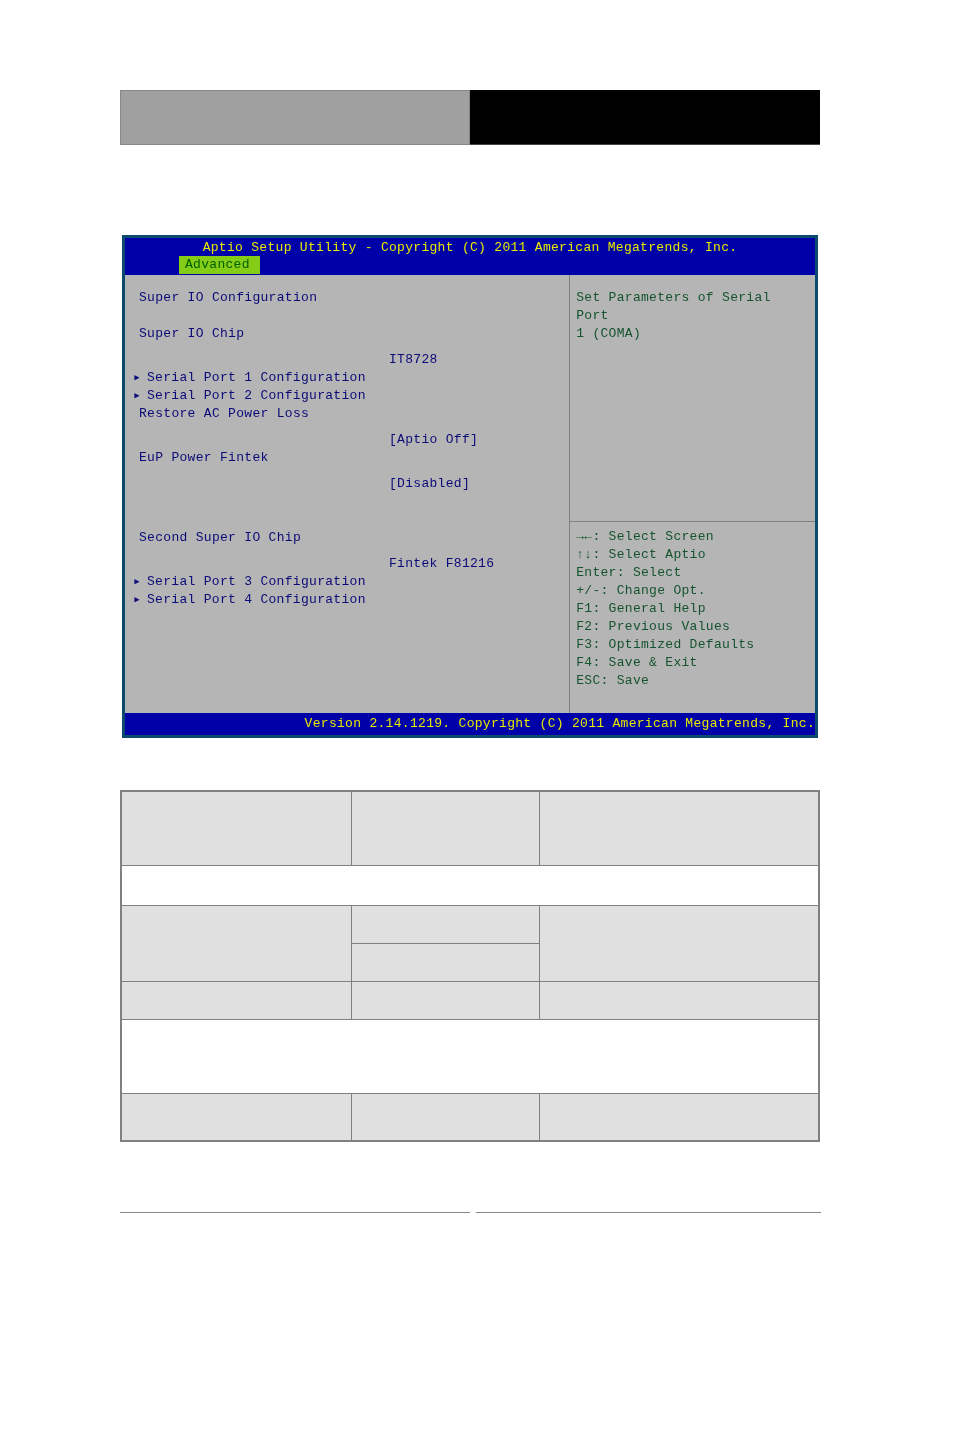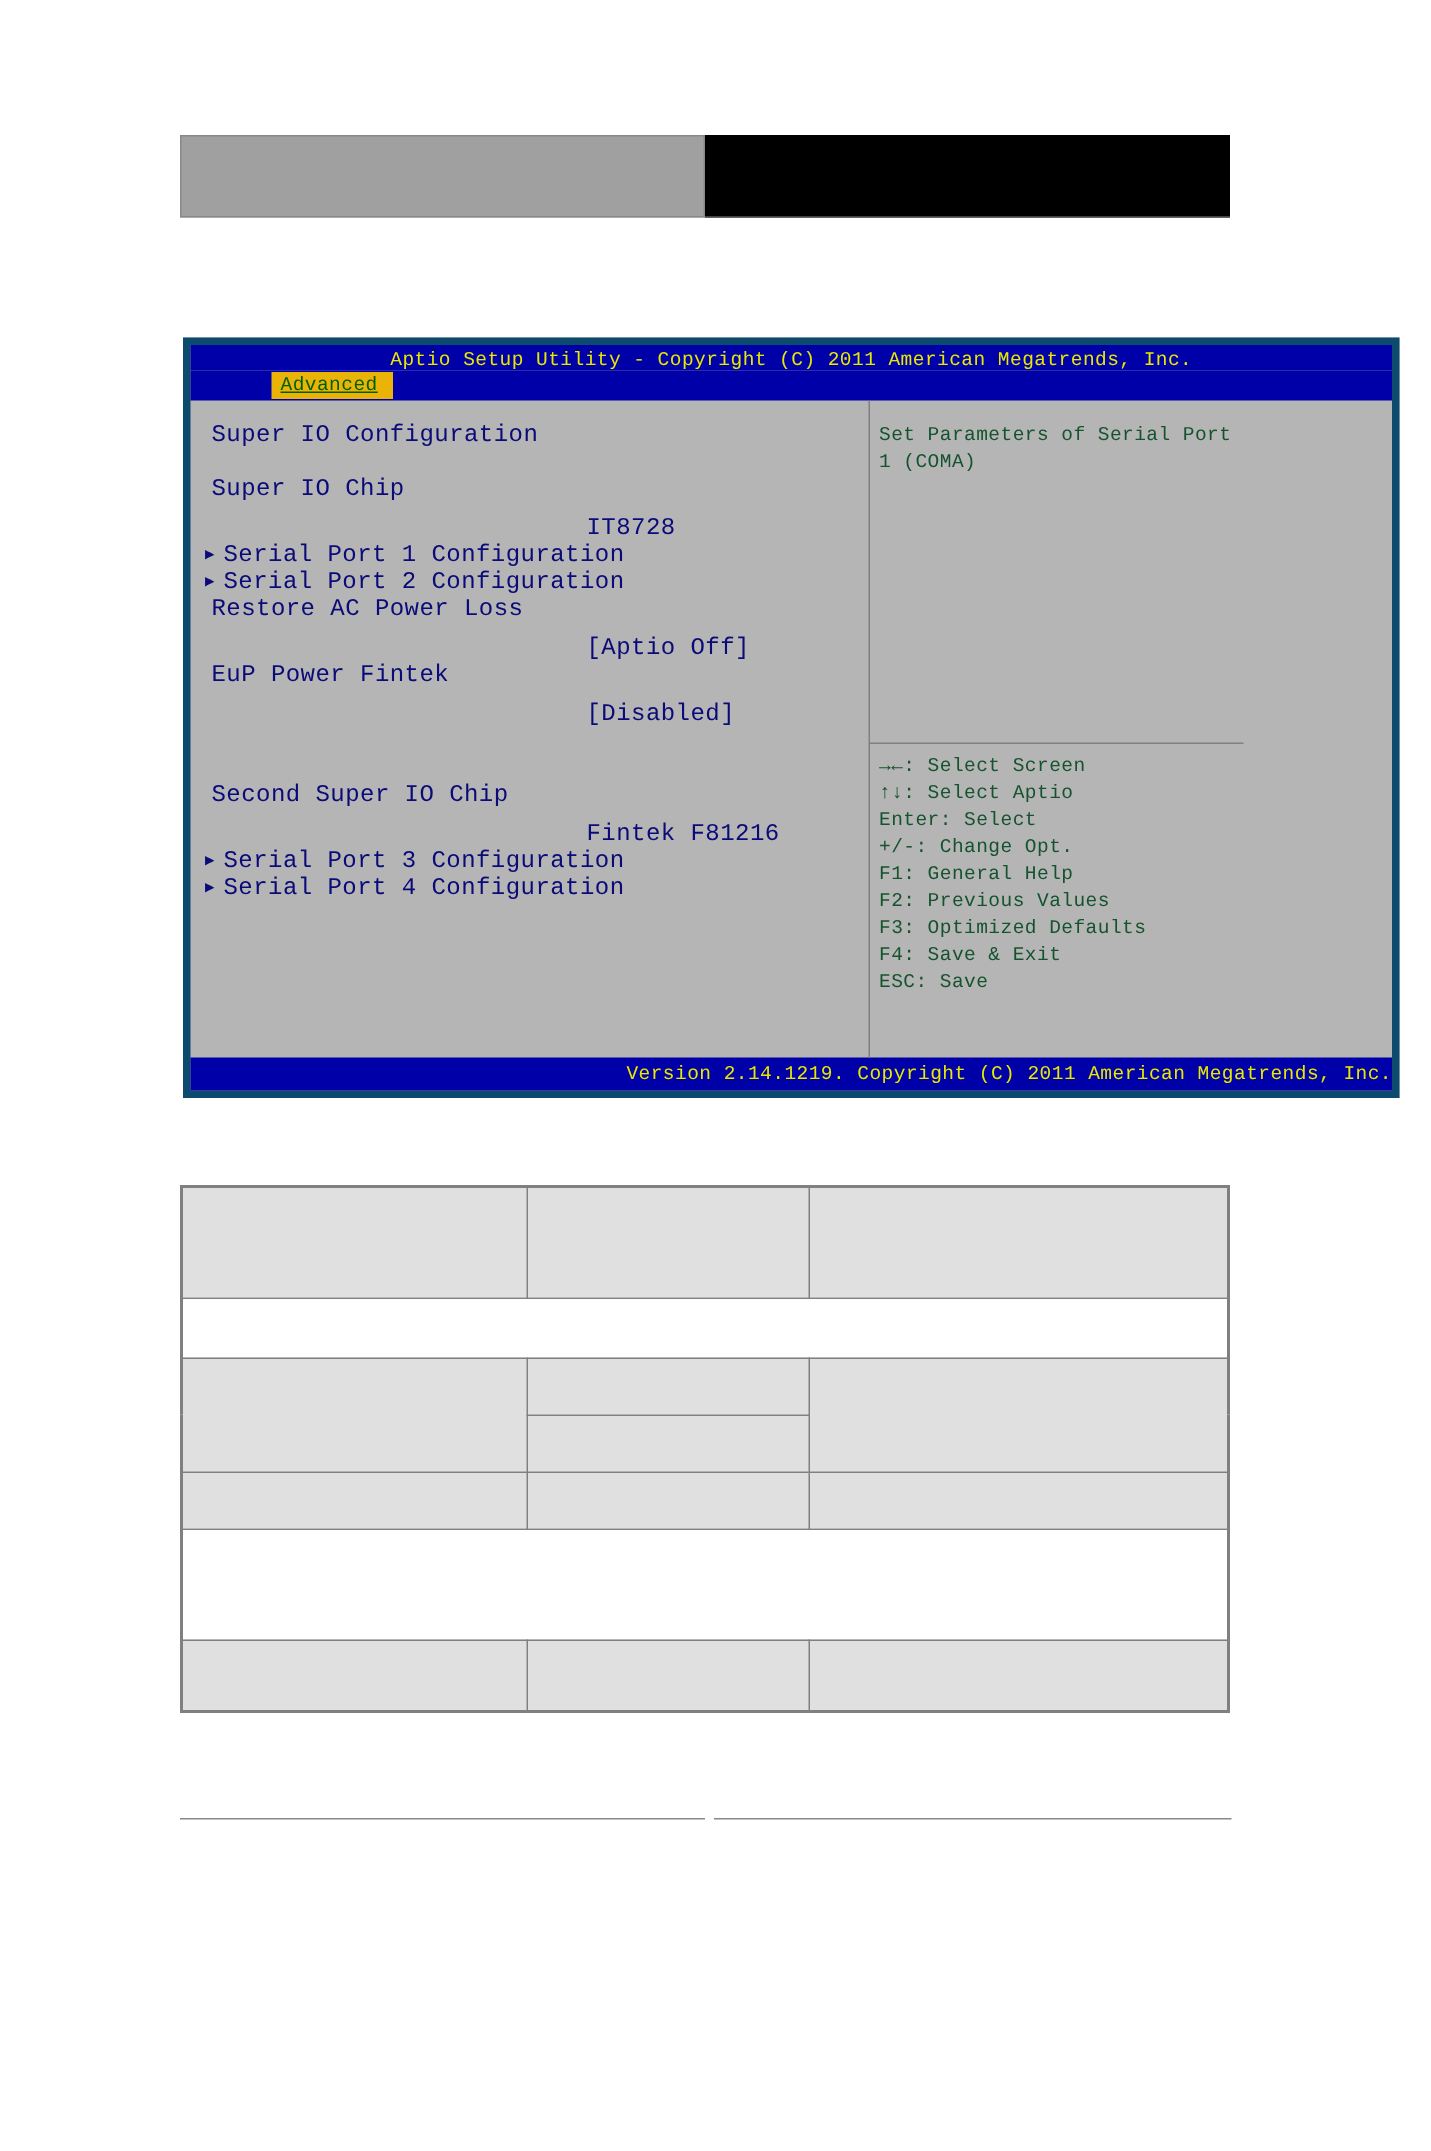--- a/index.html
+++ b/index.html
@@ -23,56 +23,55 @@
     background: #a0a0a0;
     border: 1px solid #888;
   }
   .top-header-right {
     width: 50%;
     background: #000000;
     border-bottom: 1px solid #444;
   }
   .bios-window {
     position: absolute;
-    top: 225px;
+    top: 235px;
     left: 122px;
-    width: 811px;
+    width: 696px;
     background: #b5b5b5;
-    border: 5px solid #0c4a6e;
+    border: 3px solid #0c4a6e;
   }
   .bios-title {
     background: #0000a8;
     color: #e8e800;
     text-align: center;
     font-size: 13px;
     padding: 2px 0 0 0;
     letter-spacing: 0.3px;
   }
   .bios-tabs {
     background: #0000a8;
     height: 20px;
     padding-left: 54px;
   }
   .bios-tab-active {
     display: inline-block;
-    background: #eab308;
+    background: #84cc16;
     color: #006000;
     font-size: 13px;
     padding: 1px 10px 2px 6px;
     letter-spacing: 0.3px;
-    text-decoration: underline;
   }
   .bios-body {
     display: flex;
     height: 438px;
   }
   .bios-left {
     width: 453px;
     padding: 14px 8px 8px 8px;
-    font-size: 16px;
+    font-size: 13px;
     color: #0a0a78;
     letter-spacing: 0.3px;
     line-height: 18px;
     border-right: 1px solid #808080;
   }
   .bios-right {
     width: 249px;
     padding: 14px 8px 8px 6px;
     font-size: 13px;
     color: #14532d;

